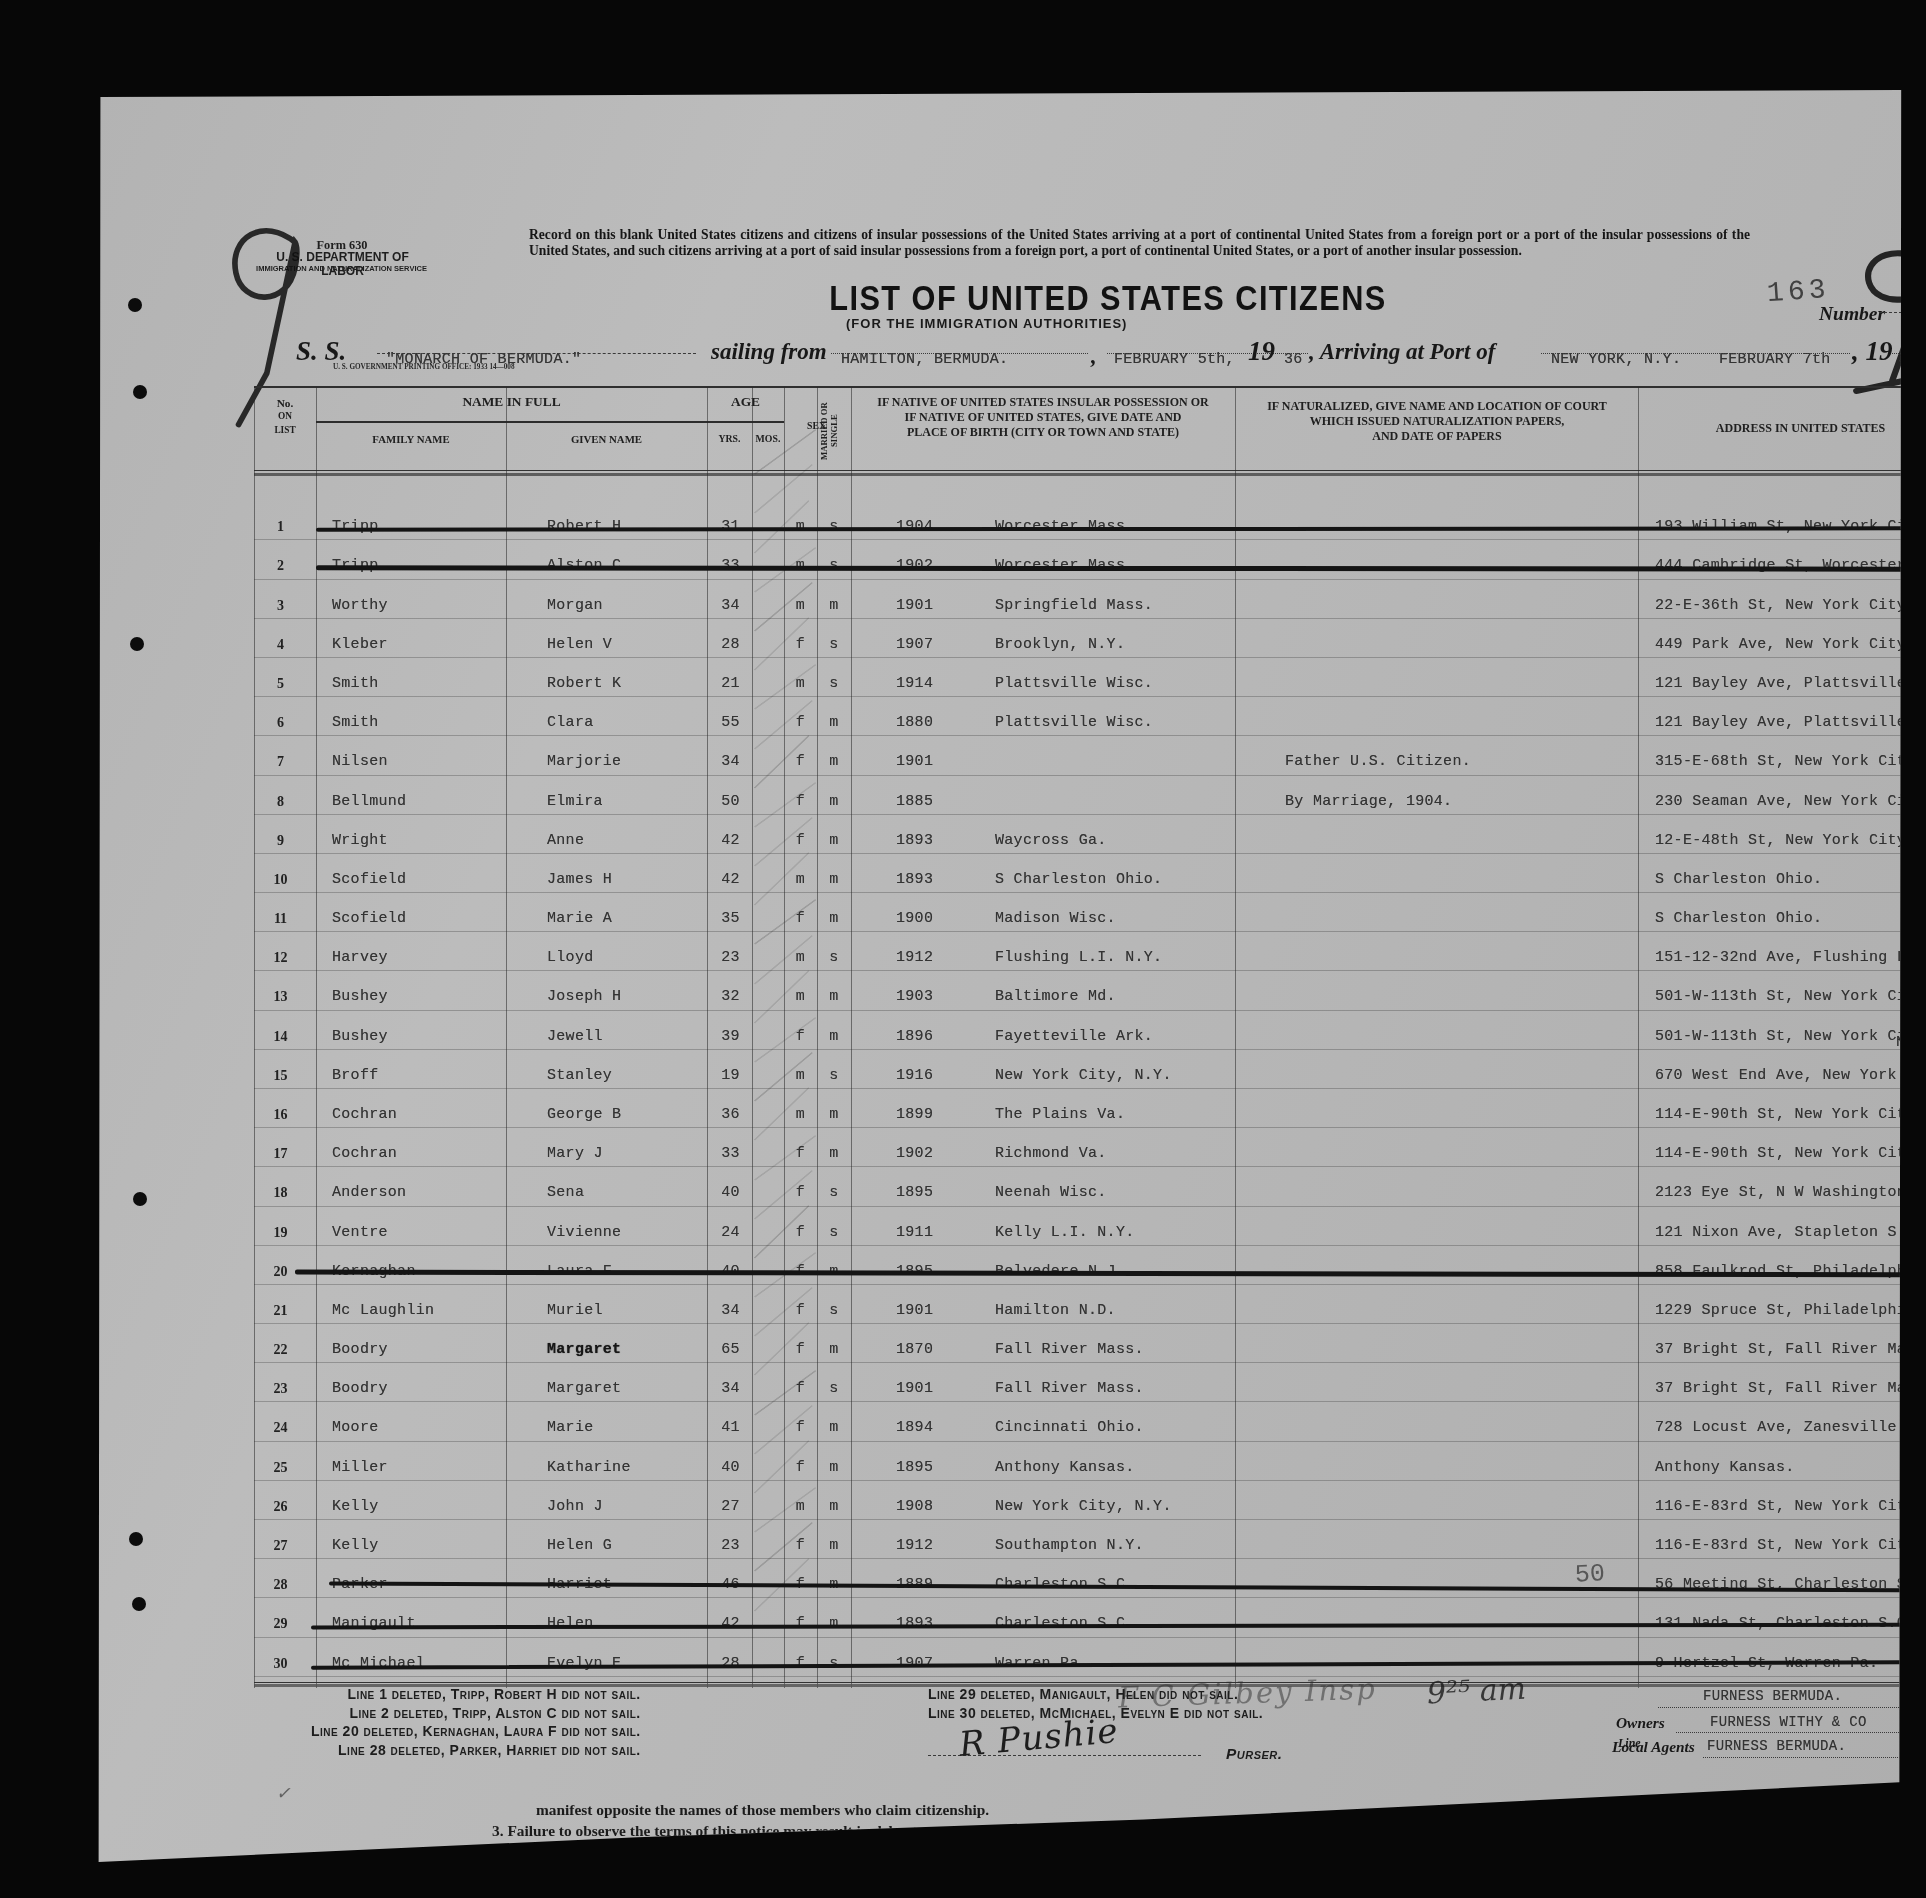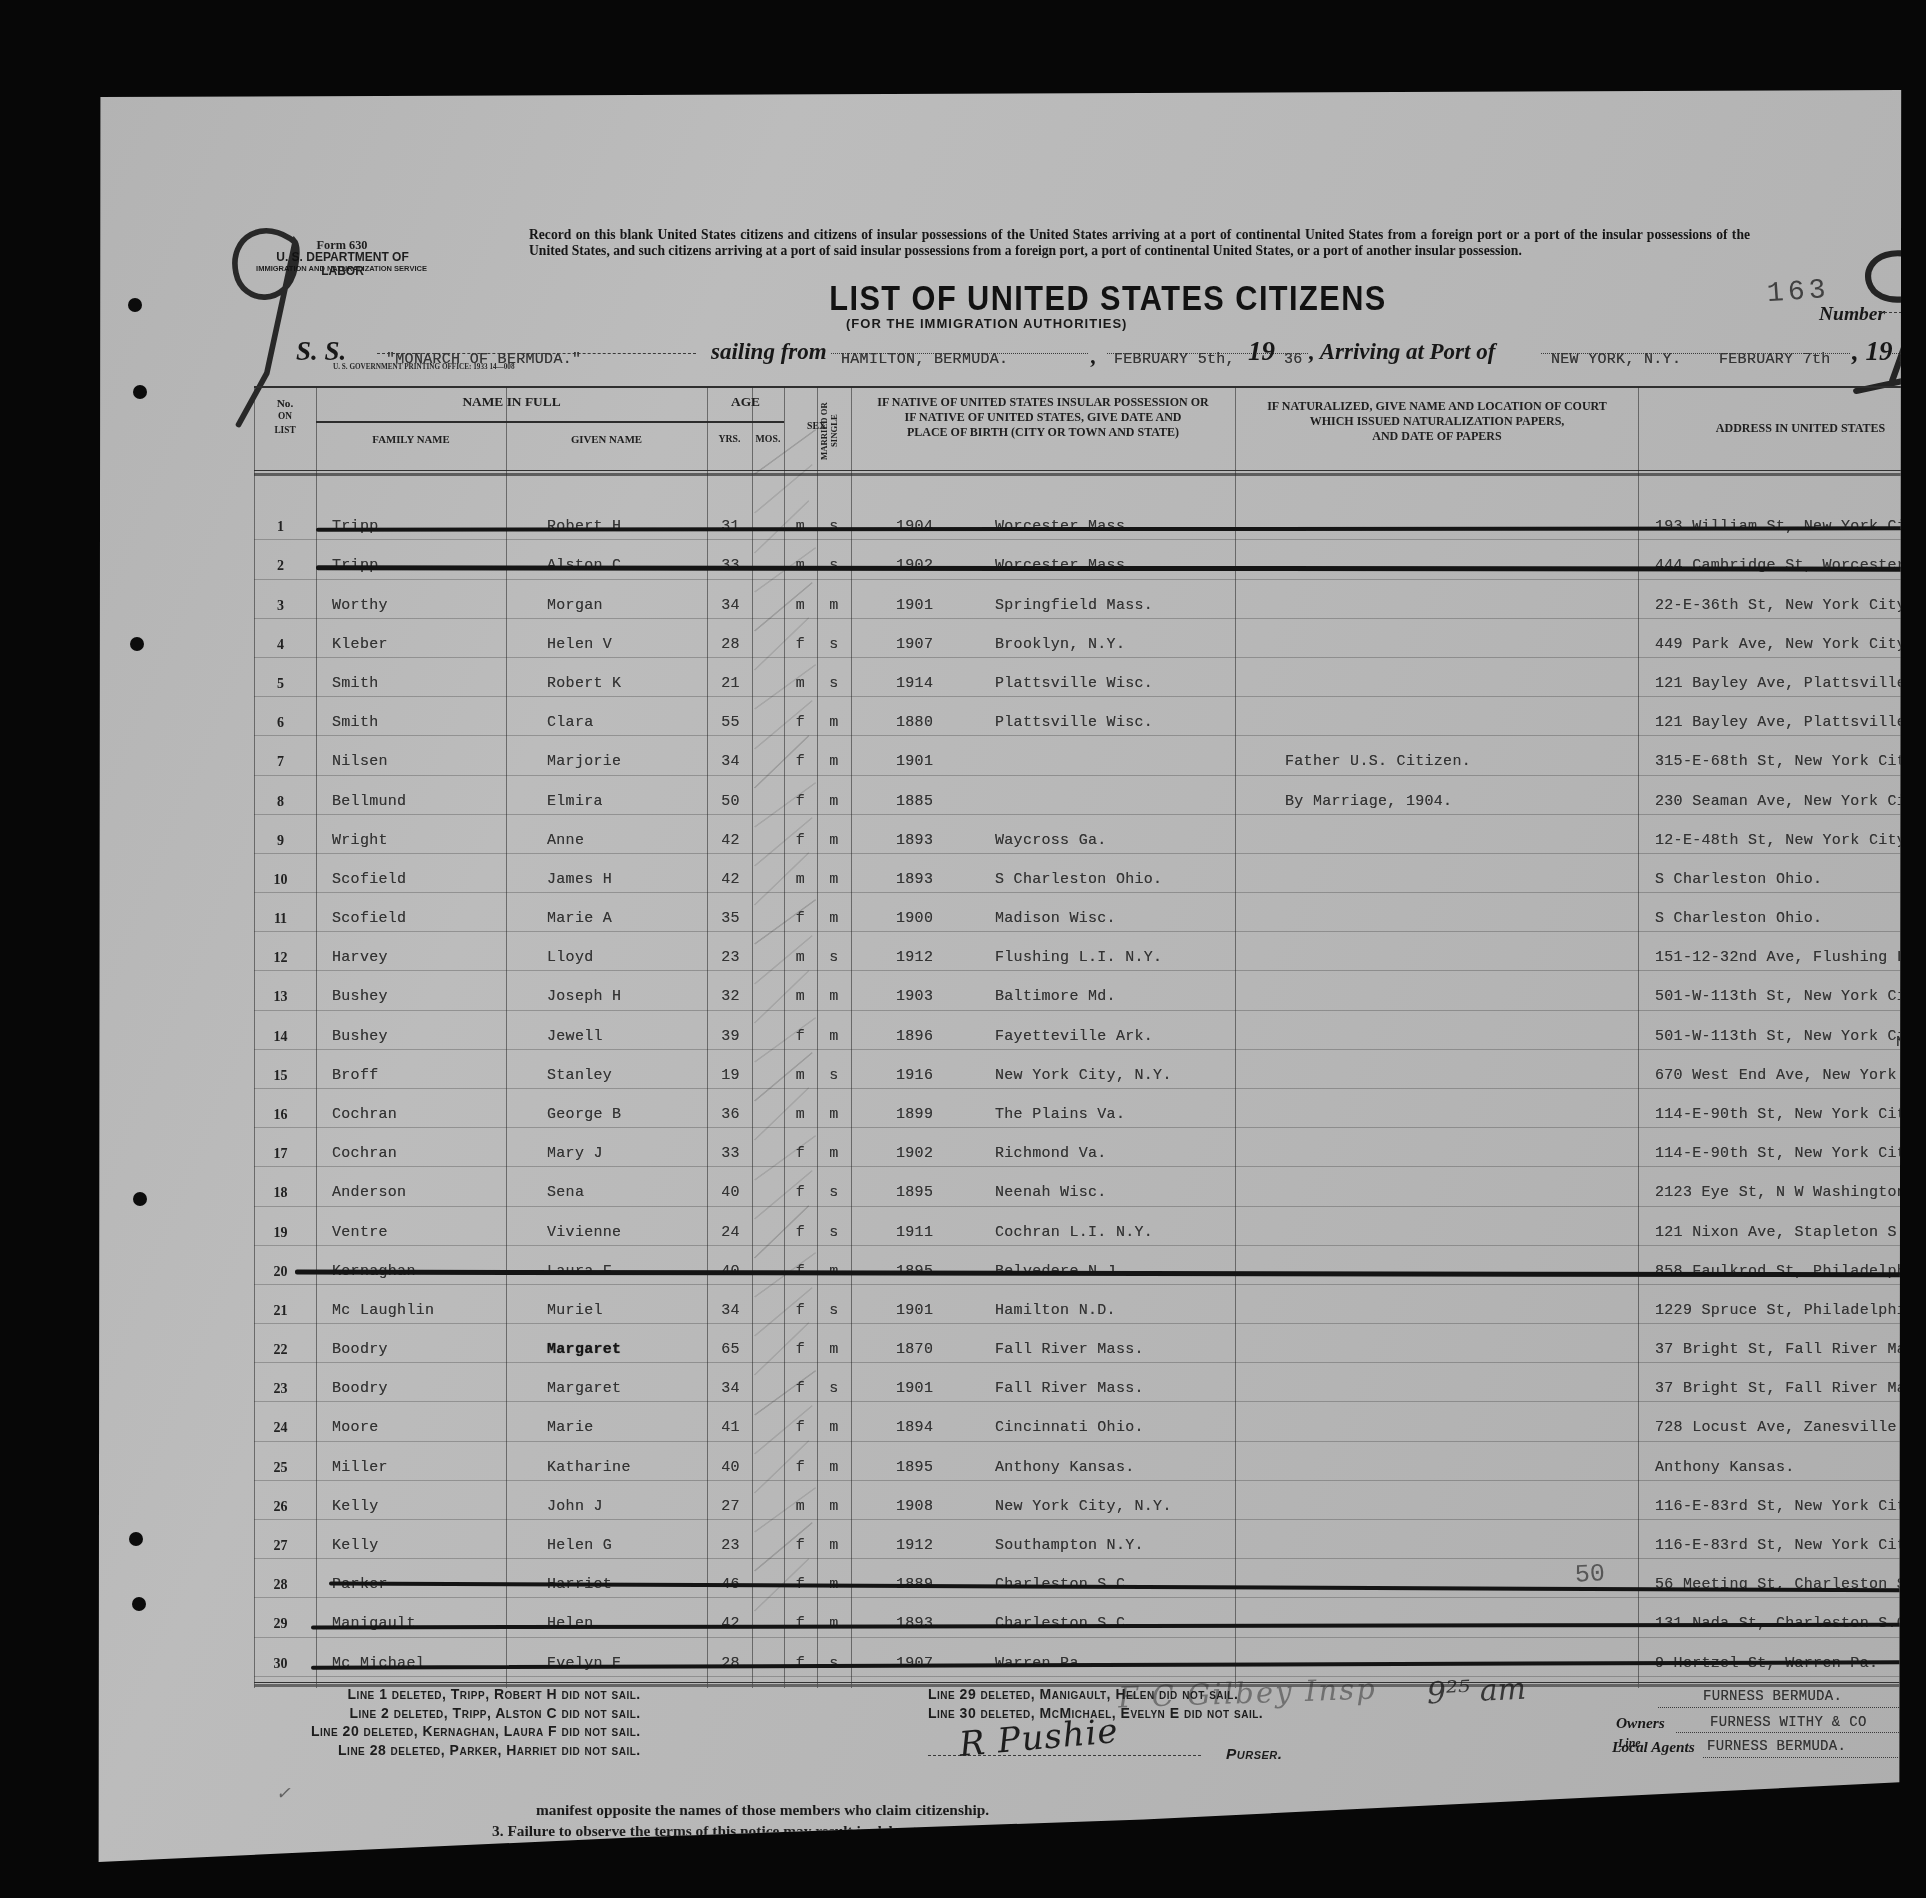--- a/index.html
+++ b/index.html
@@ -390,21 +390,21 @@
   <div class="row" style="top: 1116px;">
     <span class="tick" style="transform: rotate(-36deg); opacity: 0.34;"></span>
     <span class="c c-no">19</span>
     <span class="c c-family tw">Ventre</span>
     <span class="c c-given tw">Vivienne</span>
     <span class="c c-yrs tw">24</span>
     <span class="c c-mos tw"></span>
     <span class="c c-sex tw">f</span>
     <span class="c c-mar tw">s</span>
     <span class="c c-year tw">1911</span>
-    <span class="c c-place tw">Cochran L.I. N.Y.</span>
+    <span class="c c-place tw">Kelly L.I. N.Y.</span>
     <span class="c c-nat tw"></span>
     <span class="c c-addr tw">121 Nixon Ave, Stapleton S.I. N.Y.</span>
   </div>
 
   <div class="row" style="top: 1155px;">
     <span class="tick" style="transform: rotate(-40deg); opacity: 0.34;"></span>
     <span class="c c-no">20</span>
     <span class="c c-family tw">Kernaghan</span>
     <span class="c c-given tw">Laura F</span>
     <span class="c c-yrs tw">40</span>

